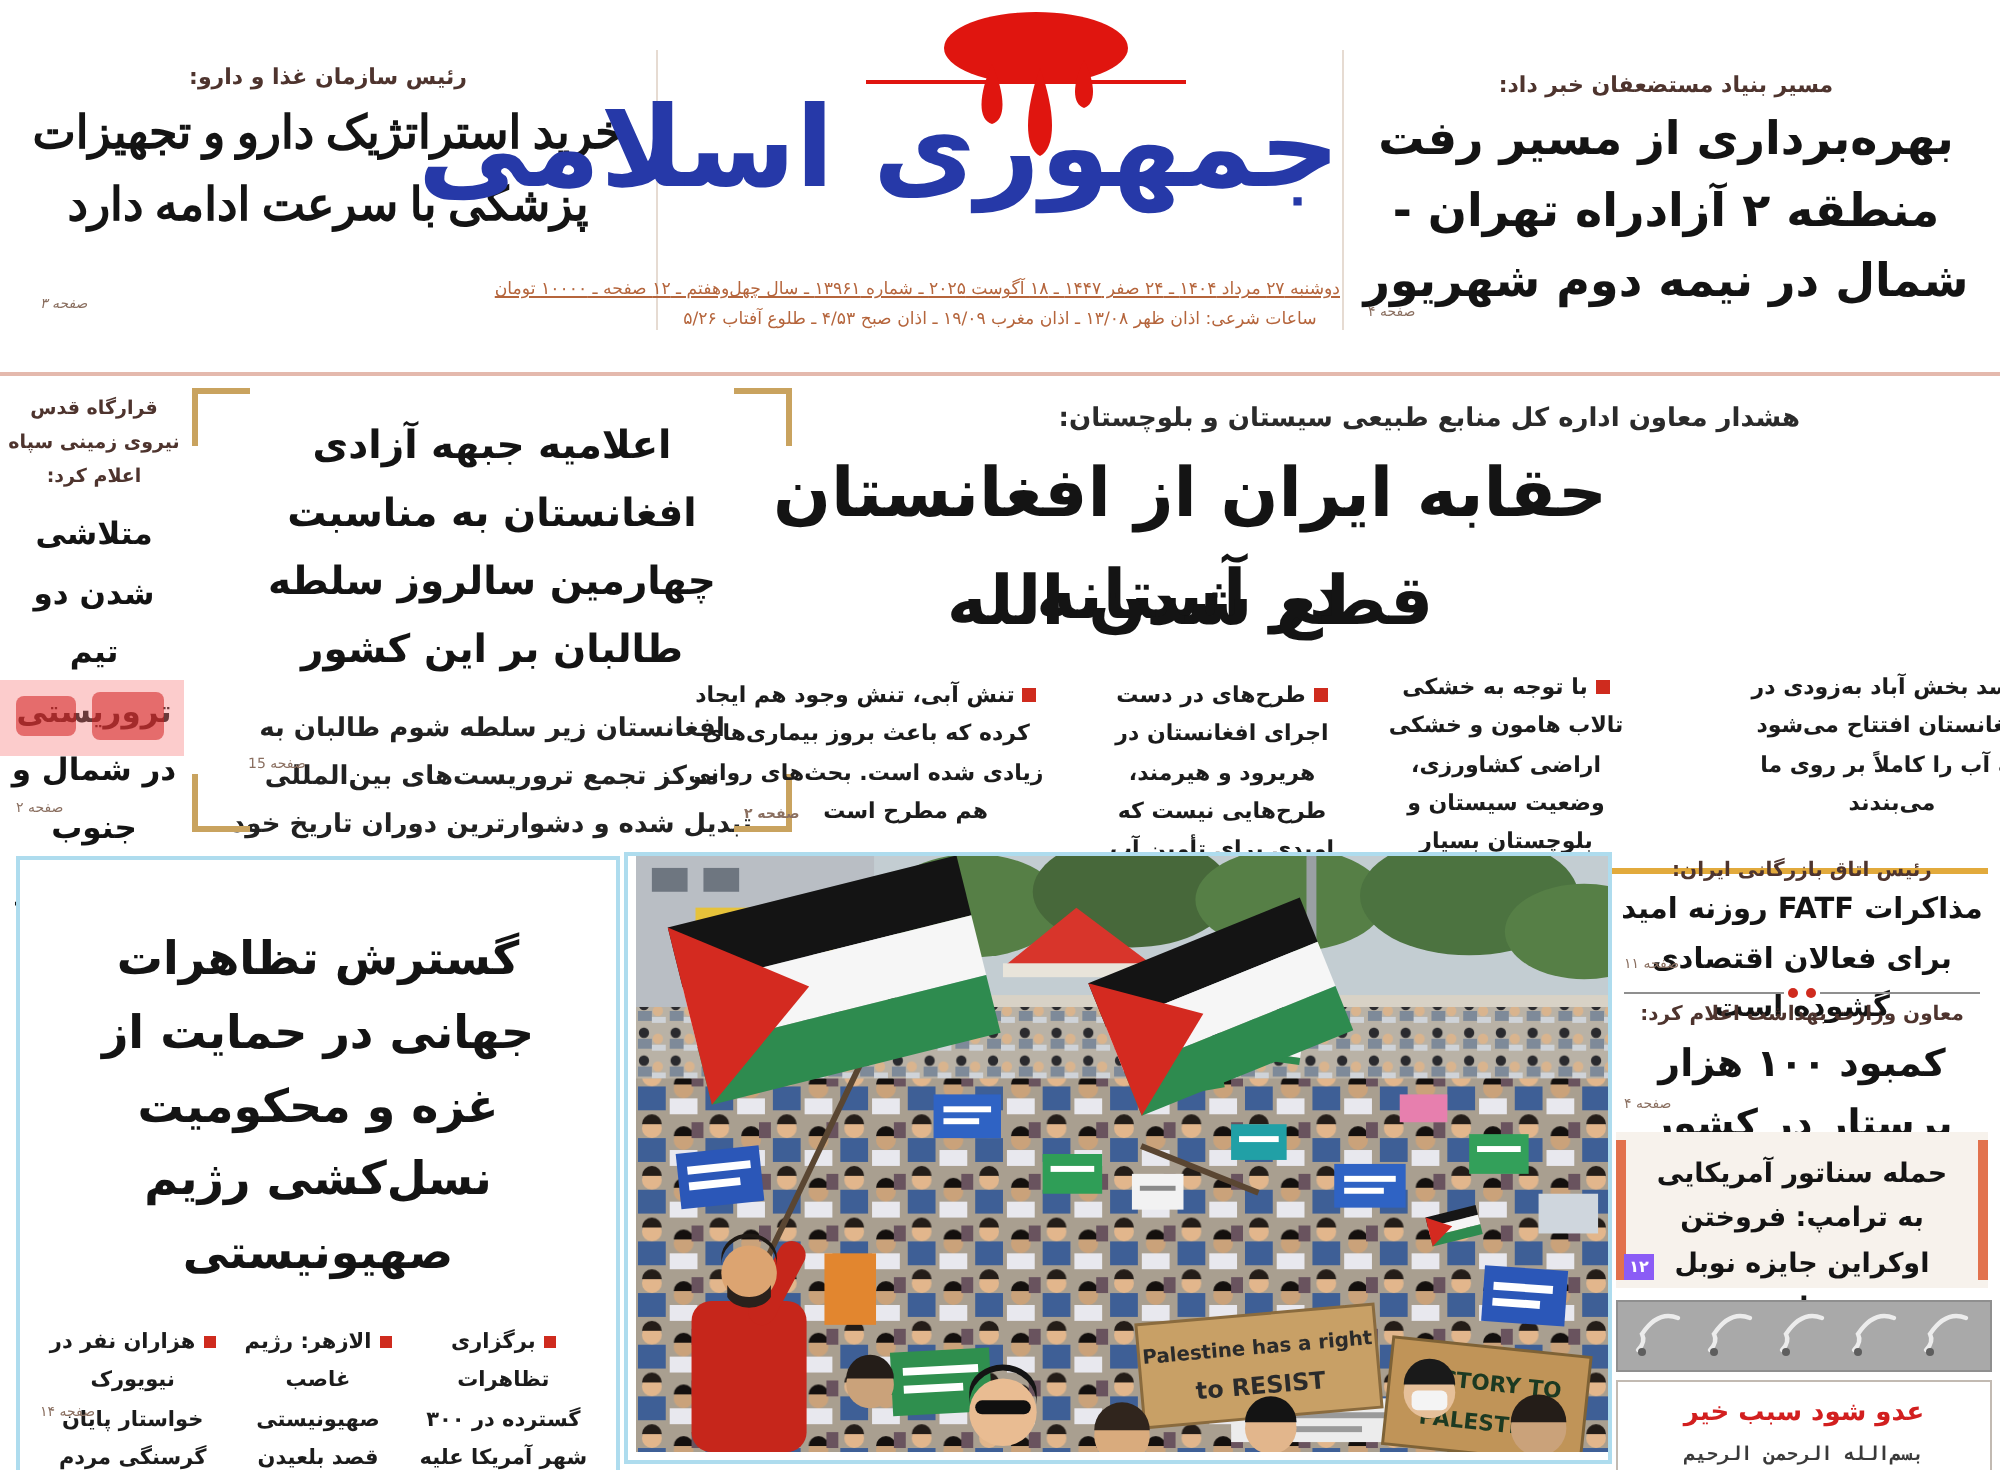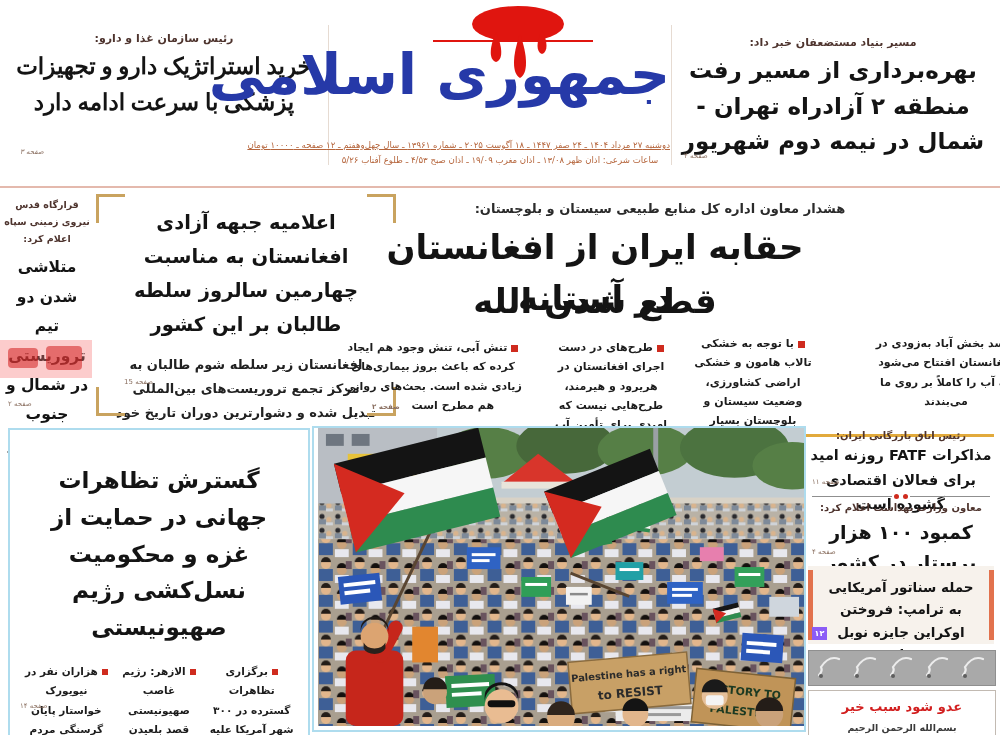--- a/index.html
+++ b/index.html
@@ -27,21 +27,21 @@
   
   .divider{display:flex;align-items:center;}
   .divider .line{flex:1;height:1px;background:#8f8f8f;}
   .divider .dot{width:5px;height:5px;border-radius:50%;background:#cf2b1e;margin:0 2px;}
   #senator-box{background:#f7f2ec;}
   .side-bar{position:absolute;top:4px;bottom:4px;width:5px;background:#e2724d;}
   #senator-badge{position:absolute;left:4px;bottom:4px;width:15px;height:13px;background:#8b5cf6;
                  color:#fff;font-size:8px;font-weight:bold;text-align:center;line-height:13px;}
   #note-box{border:1px solid #c2bab2;background:#fff;}
   #note-title{color:#d21f1f;font-size:13px;font-weight:bold;}
-  .note-line{font-size:9.5px;color:#3a3a3a;font-weight:bold;}
+  .note-line{font-size:9.5px;color:#3a3a3a;font-weight:bold;font-family:Liberation Mono, monospace;}
   
   .blue-frame{border:2px solid #aedcee;background:#fff;}
   
   #watermark{background:rgba(246,120,120,.38);}
   #watermark .blob{position:absolute;background:rgba(210,30,30,.55);border-radius:4px;}
 </style>
 </head>
 <body>
 
 <div id="page">
@@ -91,21 +91,21 @@
   <div class="abs" style="left:96px;top:194px;width:300px;height:222px;">
     <div class="corner c-tr"></div>
     <div class="corner c-tl"></div>
     <div class="corner c-br"></div>
     <div class="corner c-bl"></div>
     <div class="headline center" style="font-size:19.5px;line-height:1.75;margin:12px 24px 0 24px;">اعلامیه جبهه آزادی افغانستان به مناسبت چهارمین سالروز سلطه طالبان بر این کشور</div>
     <div class="headline center" style="font-size:13px;line-height:1.85;margin:10px 18px 0 18px;color:#222;">افغانستان زیر سلطه شوم طالبان به مرکز تجمع تروریست‌های بین‌المللی تبدیل شده و دشوارترین دوران تاریخ خود را سپری می‌کند</div>
     <div class="abs pagemark" style="left:28px;bottom:30px;">صفحه 15</div>
   </div>
 
-  <div class="abs center" style="left:420px;top:198px;width:480px;">
+  <div class="abs center" style="left:420px;top:198px;width:480px;text-align:right;">
     <span class="kicker" style="font-size:13px;color:#2b2b2b;">هشدار معاون اداره کل منابع طبیعی سیستان و بلوچستان:</span>
   </div>
   <div class="abs center headline" style="left:385px;top:222px;width:420px;font-size:34px;line-height:1.5;">حقابه ایران از افغانستان در آستانه</div>
   <div class="abs center headline" style="left:385px;top:276px;width:420px;font-size:34px;line-height:1.5;">قطع شدن الله</div>
 
   <div class="abs brief" style="left:830px;top:334px;width:150px;margin-left:41px;">
     <span class="bullet"></span><span>سد بخش آباد به‌زودی در افغانستان افتتاح می‌شود که آب را کاملاً بر روی ما می‌بندند</span>
   </div>
   <div class="abs brief" style="left:690px;top:334px;width:126px;">
     <span class="bullet"></span><span>با توجه به خشکی تالاب هامون و خشکی اراضی کشاورزی، وضعیت سیستان و بلوچستان بسیار فاجعه‌بار است</span>

